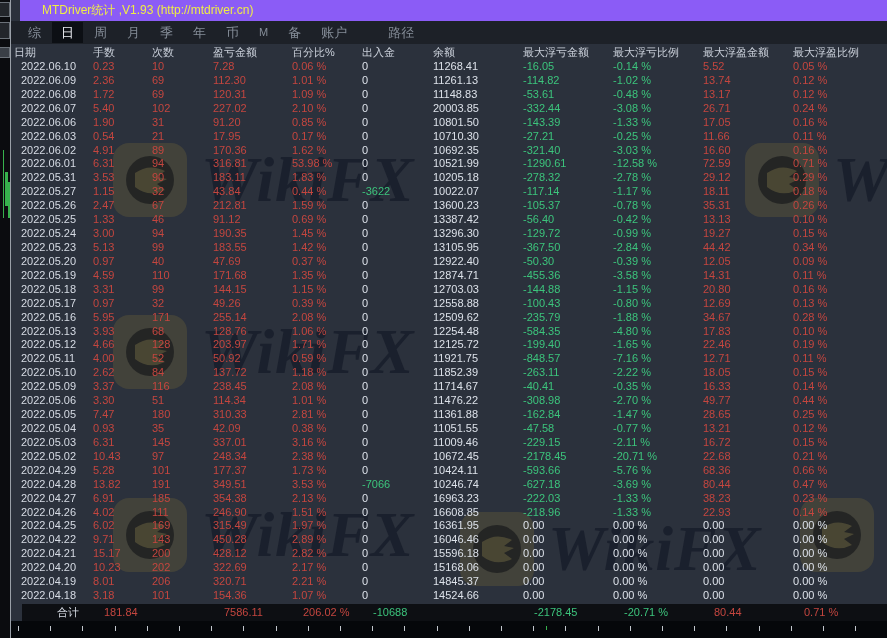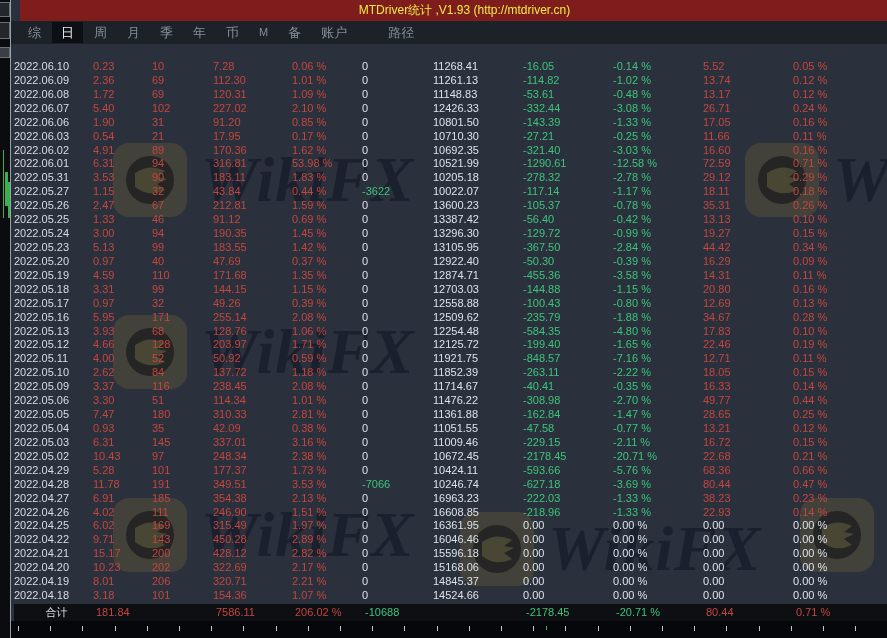--- a/index.html
+++ b/index.html
@@ -5,40 +5,40 @@
   html,body{margin:0;padding:0;background:#000;}
   #screen{position:relative;width:887px;height:638px;overflow:hidden;
     background:#2b313c;font-family:"Liberation Sans","DejaVu Sans",sans-serif;
     -webkit-font-smoothing:none;}
   
   #left-strip{position:absolute;left:0;top:0;width:10px;height:638px;background:#0b0c0f;
     border-right:1px solid #9aa0a8;z-index:5;}
   .frag{position:absolute;left:0;background:#23262b;border:1px solid #6b7178;border-left:none;}
   .candle{position:absolute;background:var(--green2);}
   
-  #title-bar{position:absolute;left:20px;top:0;right:0;height:21px;background:#7f1d1d;
-    color:var(--yellow);font-size:12px;line-height:21px;padding-left:22px;white-space:nowrap;text-align:center;}
+  #title-bar{position:absolute;left:20px;top:0;right:0;height:21px;background:#8b5cf6;
+    color:var(--yellow);font-size:12px;line-height:21px;padding-left:22px;white-space:nowrap;}
   #menu-bar{position:absolute;left:11px;top:21px;right:0;height:23px;background:#1d2128;
     display:flex;align-items:center;padding-left:7px;}
   .mi{color:#858d98;font-size:13px;line-height:19px;padding:1px 9px;margin:0 1px;cursor:default;}
   .mi.sel{background:#0c0f14;color:#eef1f6;}
   .mi.small{font-size:11px;}
   .mi.gap{margin-left:22px;}
   
   .grid{display:grid;grid-template-columns:79px 59px 61px 79px 70px 71px 90px 90px 90px 90px 1fr;
     padding-left:3px;align-items:center;}
   #header-row{position:absolute;left:11px;top:44px;right:0;height:16px;color:#c9cfd9;font-size:11.5px;}
   #tbody{position:absolute;left:11px;top:60px;right:0;z-index:2;}
   .row{height:13.93px;line-height:13.93px;}
   .cell{font-size:11px;white-space:nowrap;overflow:hidden;}
   .c-red{color:var(--red);}
   .c-green{color:var(--green);}
   .c-white{color:var(--white);}
-  .c-date{color:var(--date);}
-  #total-row{position:absolute;left:14px;top:604px;right:0;height:17px;line-height:17px;
+  .c-date{color:var(--date);margin-left:7px;}
+  #total-row{position:absolute;left:22px;top:604px;right:0;height:17px;line-height:17px;
     background:#0d0f13;z-index:2;}
   #total-row .cell:first-child{text-align:center;}
   
   #bottom-strip{position:absolute;left:11px;top:621px;right:0;height:17px;background:#05070a;z-index:4;}
   .tick{position:absolute;top:5px;width:1px;height:5px;background:#c2c7cd;}
   .tick.g{background:var(--green2);height:4px;}
   
   .stamp{position:absolute;display:flex;align-items:center;z-index:1;pointer-events:none;}
   .stamp .box{width:74px;height:74px;border-radius:16px;background:rgba(112,101,57,0.34);
     display:flex;align-items:center;justify-content:center;flex:none;}
@@ -126,20 +126,33 @@
       <span class="mi">月</span>
       <span class="mi">季</span>
       <span class="mi">年</span>
       <span class="mi">币</span>
       <span class="mi small">M</span>
       <span class="mi">备</span>
       <span class="mi">账户</span>
       <span class="mi gap">路径</span>
     </div>
 
+  <div id="header-row" class="grid">
+      <span class="cell">日期</span>
+      <span class="cell">手数</span>
+      <span class="cell">次数</span>
+      <span class="cell">盈亏金额</span>
+      <span class="cell">百分比%</span>
+      <span class="cell">出入金</span>
+      <span class="cell">余额</span>
+      <span class="cell">最大浮亏金额</span>
+      <span class="cell">最大浮亏比例</span>
+      <span class="cell">最大浮盈金额</span>
+      <span class="cell">最大浮盈比例</span>
+    </div>
   <div id="tbody">
       <div class="row grid">
         <span class="cell c-date">2022.06.10</span>
         <span class="cell c-red">0.23</span>
         <span class="cell c-red">10</span>
         <span class="cell c-red">7.28</span>
         <span class="cell c-red">0.06 %</span>
         <span class="cell c-white">0</span>
         <span class="cell c-white">11268.41</span>
         <span class="cell c-green">-16.05</span>
@@ -173,21 +186,21 @@
         <span class="cell c-red">13.17</span>
         <span class="cell c-red">0.12 %</span>
       </div>
       <div class="row grid">
         <span class="cell c-date">2022.06.07</span>
         <span class="cell c-red">5.40</span>
         <span class="cell c-red">102</span>
         <span class="cell c-red">227.02</span>
         <span class="cell c-red">2.10 %</span>
         <span class="cell c-white">0</span>
-        <span class="cell c-white">12426.33</span>
+        <span class="cell c-white">20003.85</span>
         <span class="cell c-green">-332.44</span>
         <span class="cell c-green">-3.08 %</span>
         <span class="cell c-red">26.71</span>
         <span class="cell c-red">0.24 %</span>
       </div>
       <div class="row grid">
         <span class="cell c-date">2022.06.06</span>
         <span class="cell c-red">1.90</span>
         <span class="cell c-red">31</span>
         <span class="cell c-red">91.20</span>
@@ -319,21 +332,21 @@
       <div class="row grid">
         <span class="cell c-date">2022.05.20</span>
         <span class="cell c-red">0.97</span>
         <span class="cell c-red">40</span>
         <span class="cell c-red">47.69</span>
         <span class="cell c-red">0.37 %</span>
         <span class="cell c-white">0</span>
         <span class="cell c-white">12922.40</span>
         <span class="cell c-green">-50.30</span>
         <span class="cell c-green">-0.39 %</span>
-        <span class="cell c-red">16.29</span>
+        <span class="cell c-red">12.05</span>
         <span class="cell c-red">0.09 %</span>
       </div>
       <div class="row grid">
         <span class="cell c-date">2022.05.19</span>
         <span class="cell c-red">4.59</span>
         <span class="cell c-red">110</span>
         <span class="cell c-red">171.68</span>
         <span class="cell c-red">1.35 %</span>
         <span class="cell c-white">0</span>
         <span class="cell c-white">12874.71</span>
@@ -519,21 +532,21 @@
         <span class="cell c-red">1.73 %</span>
         <span class="cell c-white">0</span>
         <span class="cell c-white">10424.11</span>
         <span class="cell c-green">-593.66</span>
         <span class="cell c-green">-5.76 %</span>
         <span class="cell c-red">68.36</span>
         <span class="cell c-red">0.66 %</span>
       </div>
       <div class="row grid">
         <span class="cell c-date">2022.04.28</span>
-        <span class="cell c-red">11.78</span>
+        <span class="cell c-red">13.82</span>
         <span class="cell c-red">191</span>
         <span class="cell c-red">349.51</span>
         <span class="cell c-red">3.53 %</span>
         <span class="cell c-green">-7066</span>
         <span class="cell c-white">10246.74</span>
         <span class="cell c-green">-627.18</span>
         <span class="cell c-green">-3.69 %</span>
         <span class="cell c-red">80.44</span>
         <span class="cell c-red">0.47 %</span>
       </div>

